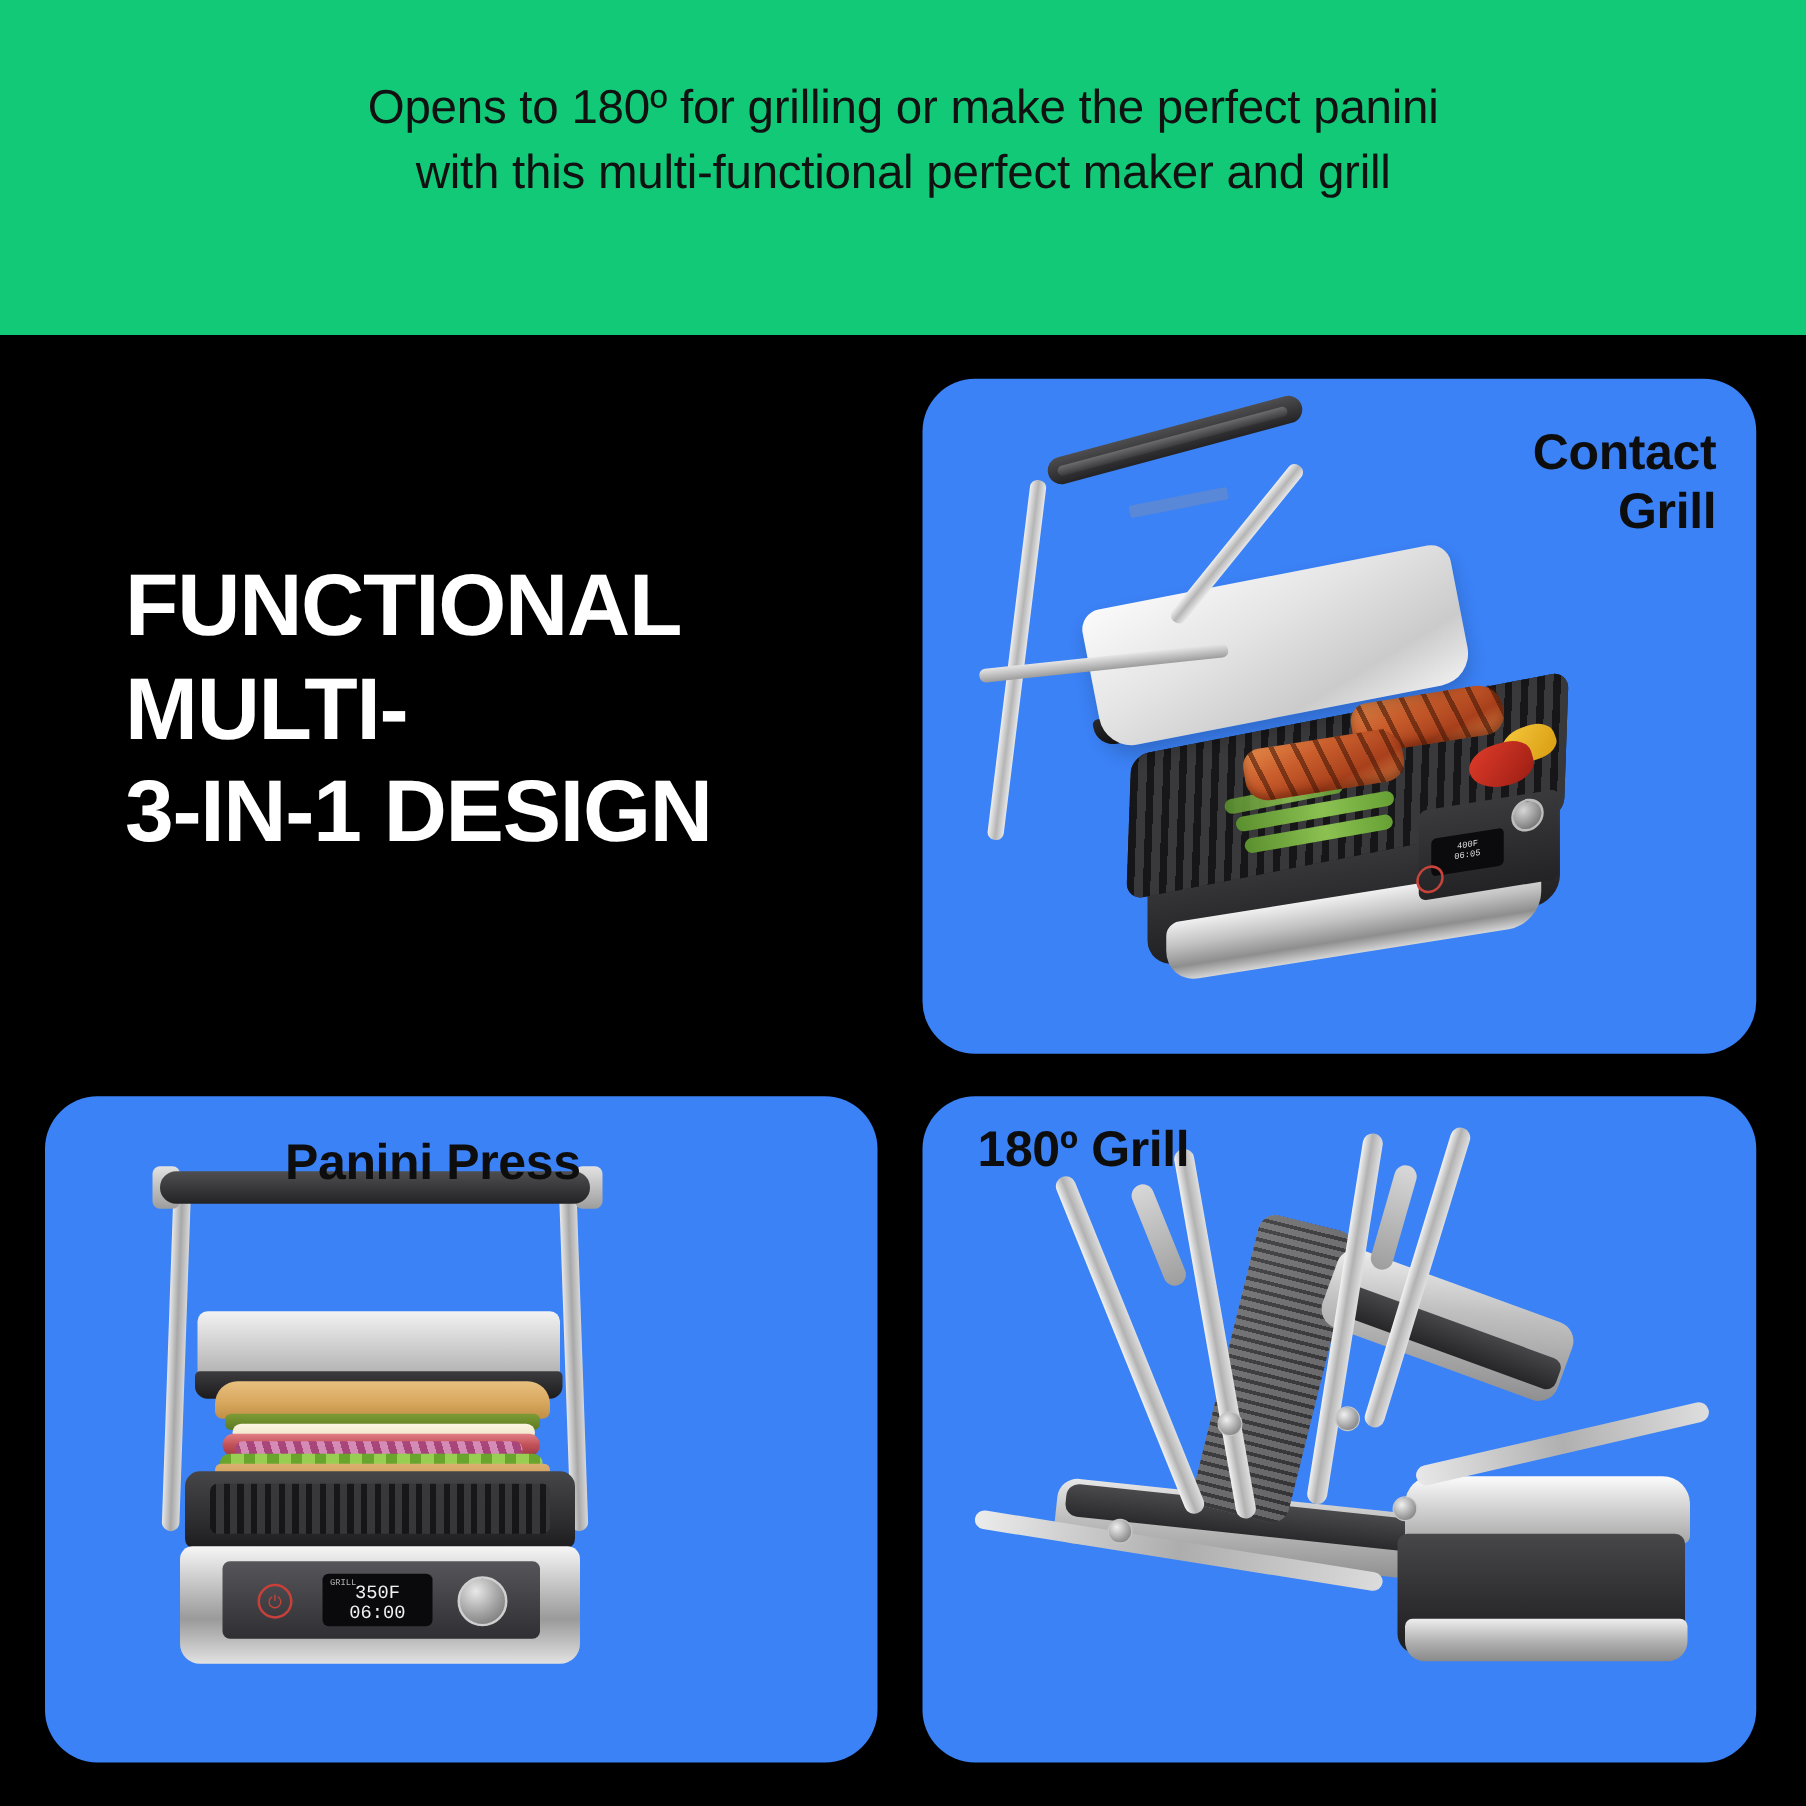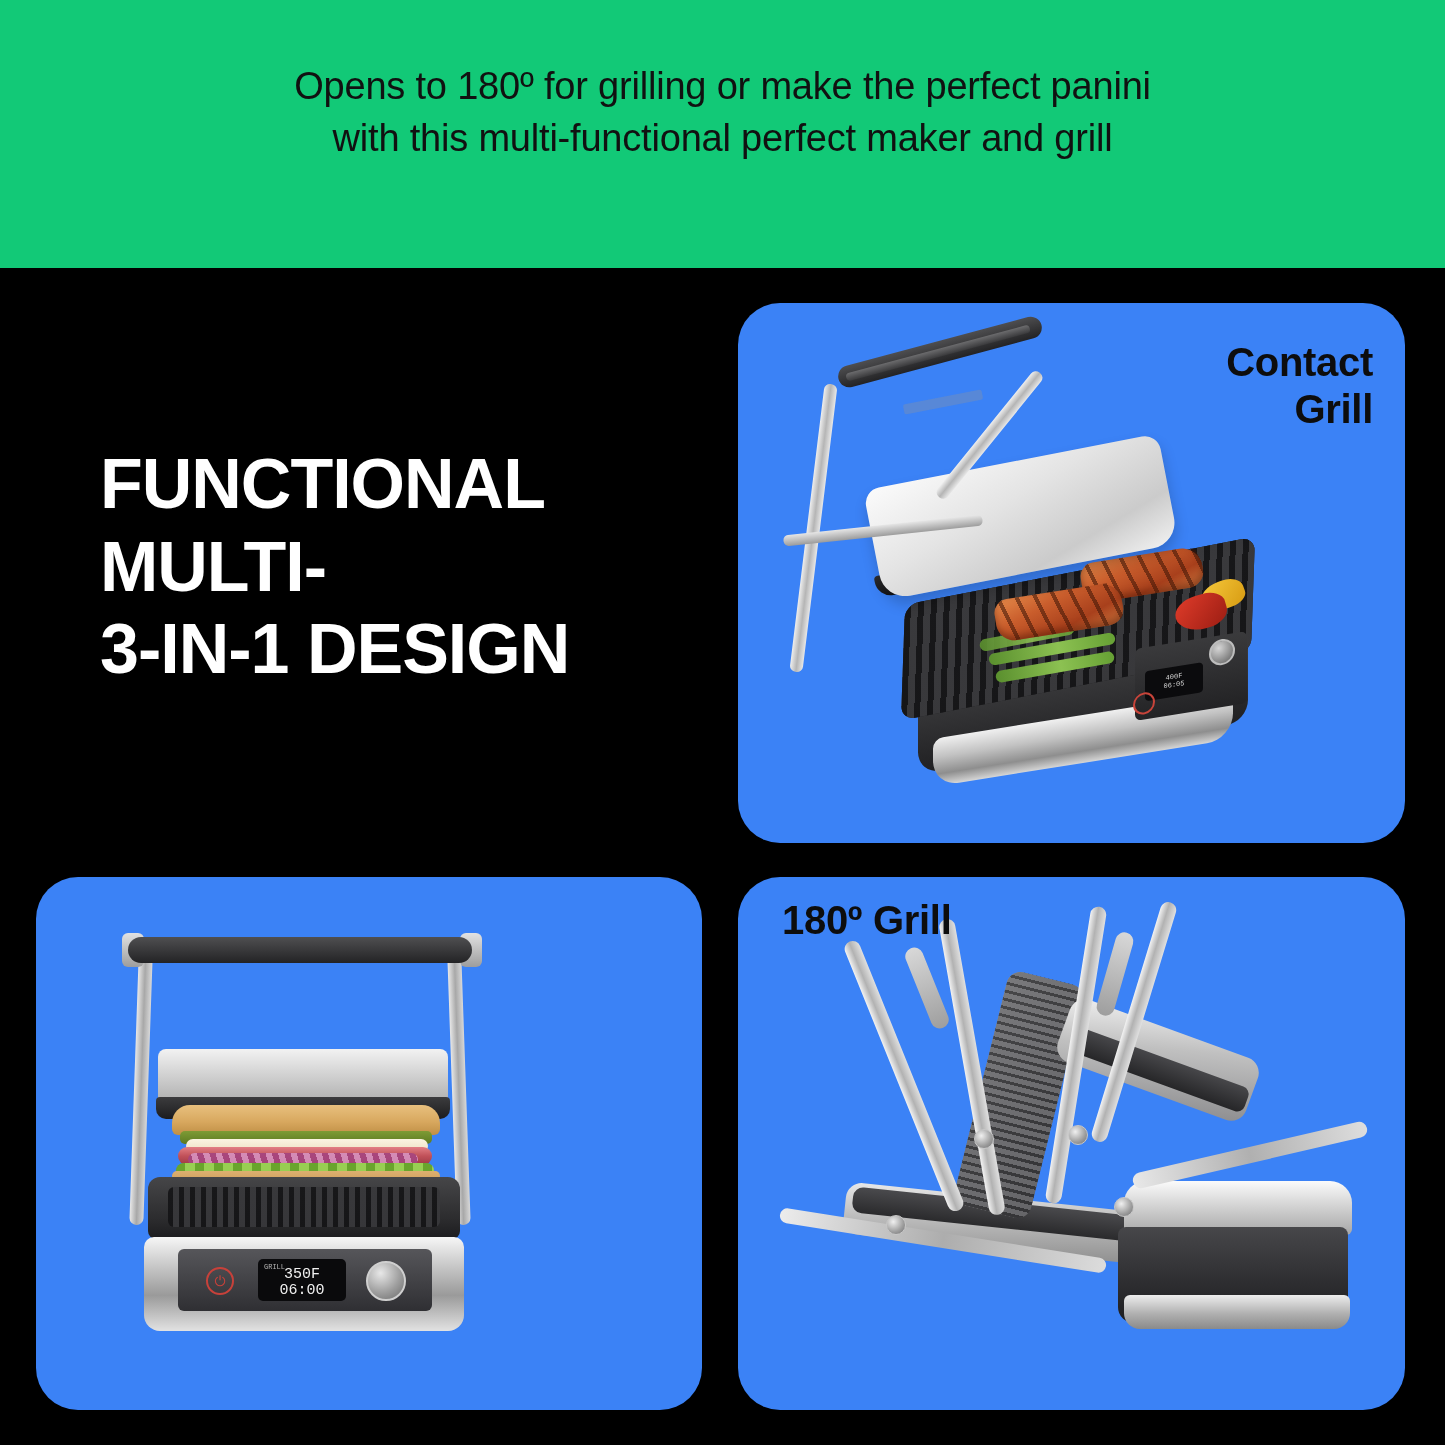--- a/index.html
+++ b/index.html
@@ -476,20 +476,21 @@
             <span>400F</span>
             <span>06:05</span>
           </div>
           <div class="cg-power"></div>
         </div>
       </div>
     </div>
   </div>
 
   <div class="card card-panini">
+    <div class="card-label label-panini">Panini Press</div>
 
     <div class="scene">
       <div class="pp">
         <div class="pp-frame-l"></div>
         <div class="pp-frame-r"></div>
         <div class="pp-handle-cap-l"></div>
         <div class="pp-handle-cap-r"></div>
         <div class="pp-handle"></div>
 
         <div class="pp-upperplate"></div>

